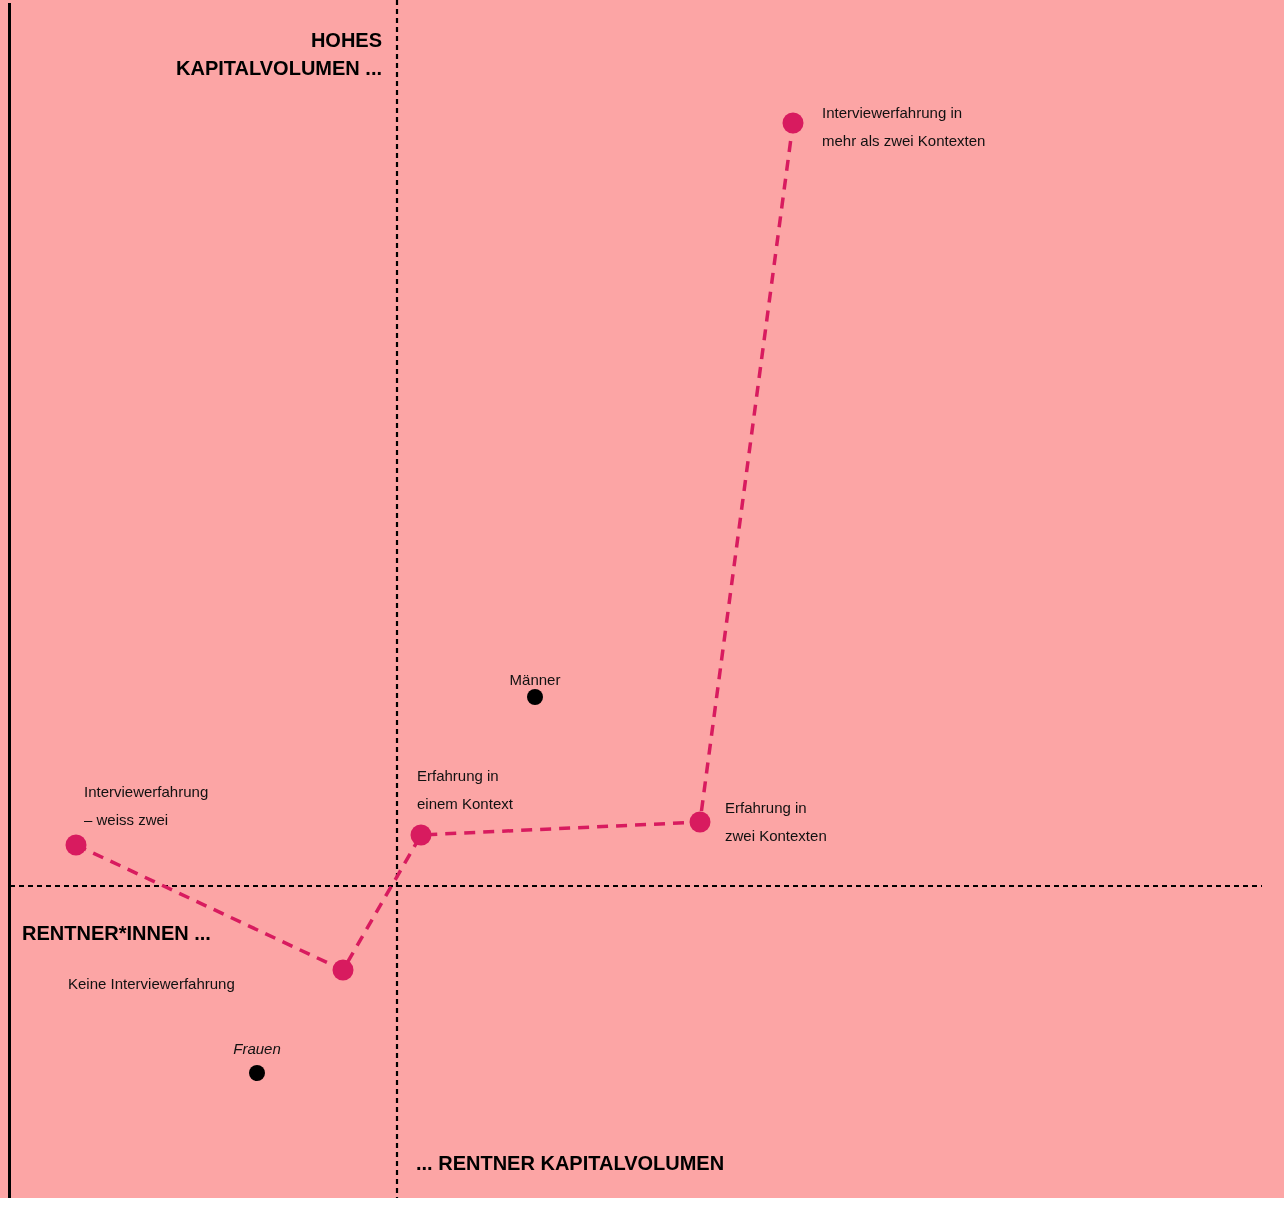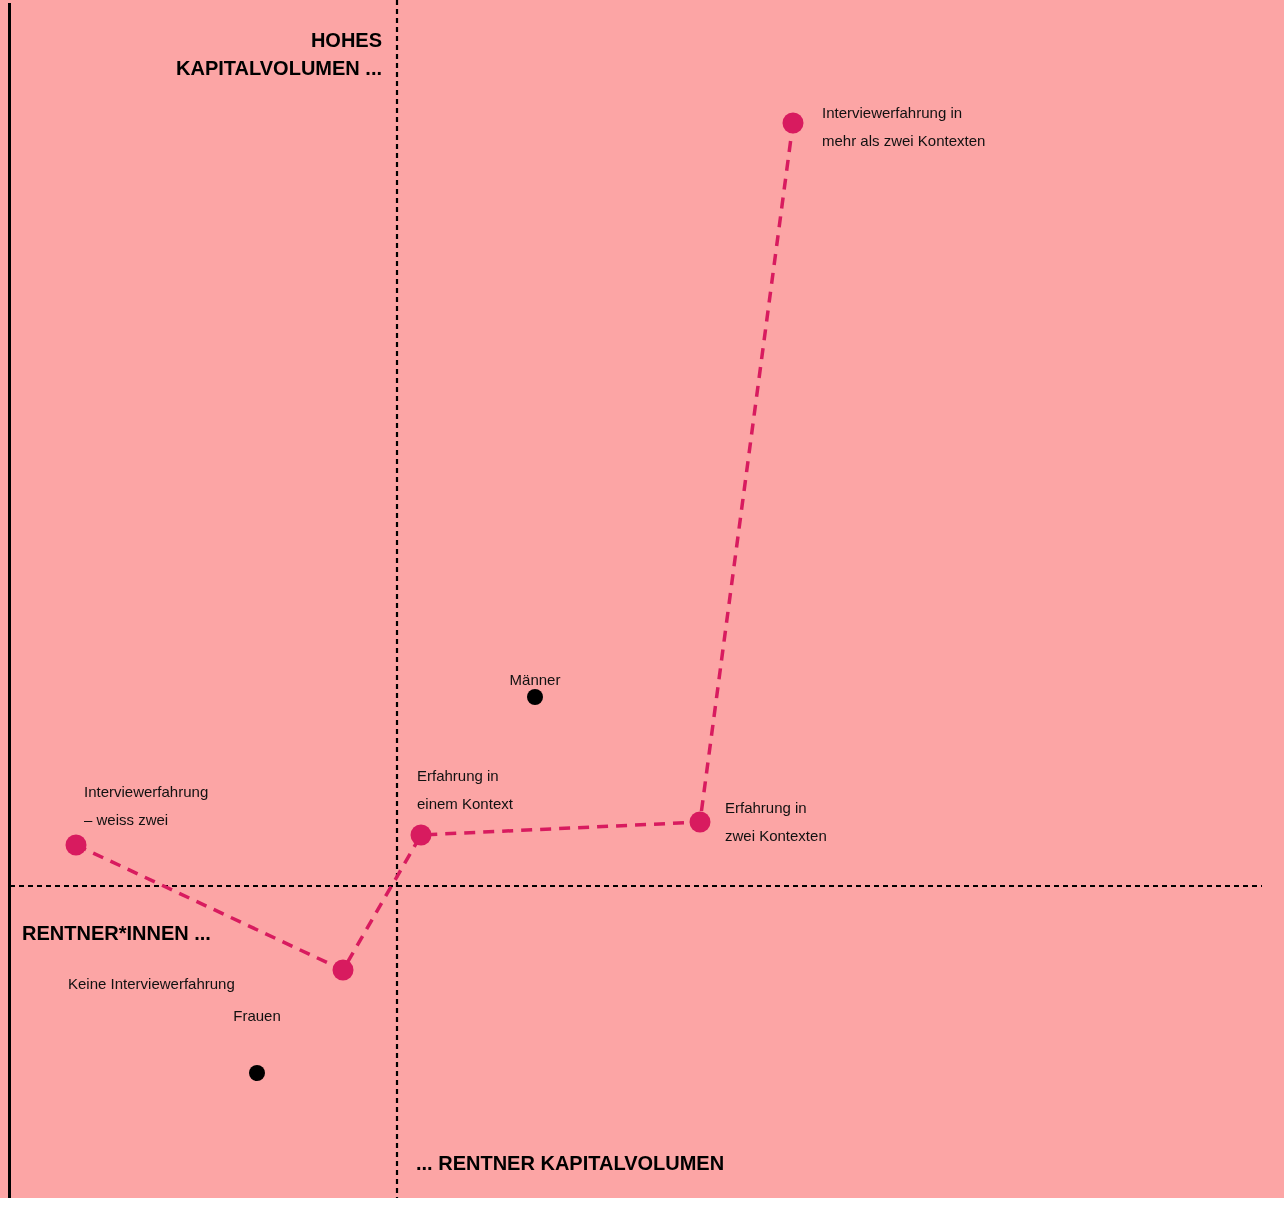--- a/index.html
+++ b/index.html
@@ -69,15 +69,15 @@
       <div class="lbl" style="top: 99px; left: 822px;">Interviewerfahrung in
 mehr als zwei Kontexten</div>
       <div class="lbl" style="top: 666px; left: 535px; transform: translateX(-50%); text-align: center;">Männer</div>
       <div class="lbl" style="top: 762px; left: 417px;">Erfahrung in
 einem Kontext</div>
       <div class="lbl" style="top: 794px; left: 725px;">Erfahrung in
 zwei Kontexten</div>
       <div class="lbl" style="top: 778px; left: 84px;">Interviewerfahrung
 – weiss zwei</div>
       <div class="lbl" style="top: 970px; left: 68px;">Keine Interviewerfahrung</div>
-      <div class="lbl" style="top: 1002px; left: 257px; transform: translateX(-50%); text-align: left;">Frauen</div>
+      <div class="lbl" style="top: 1035px; left: 257px; transform: translateX(-50%); text-align: left; font-style: italic;">Frauen</div>
     </div>
 </div>
 
 </body></html>

